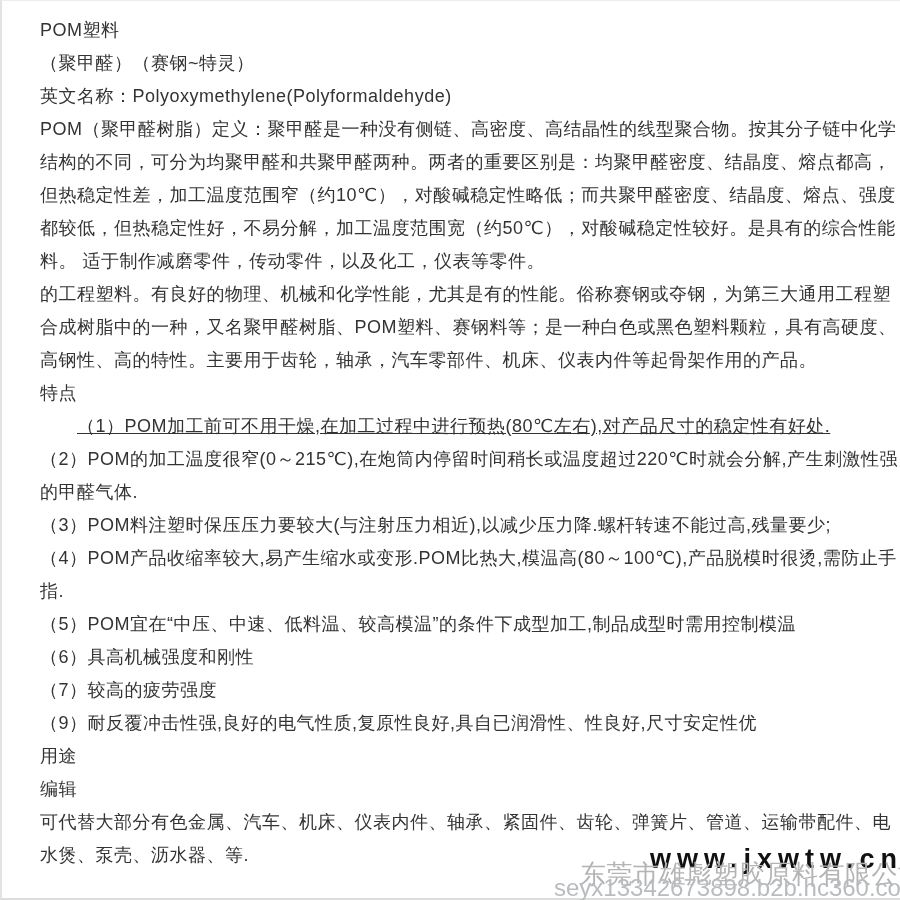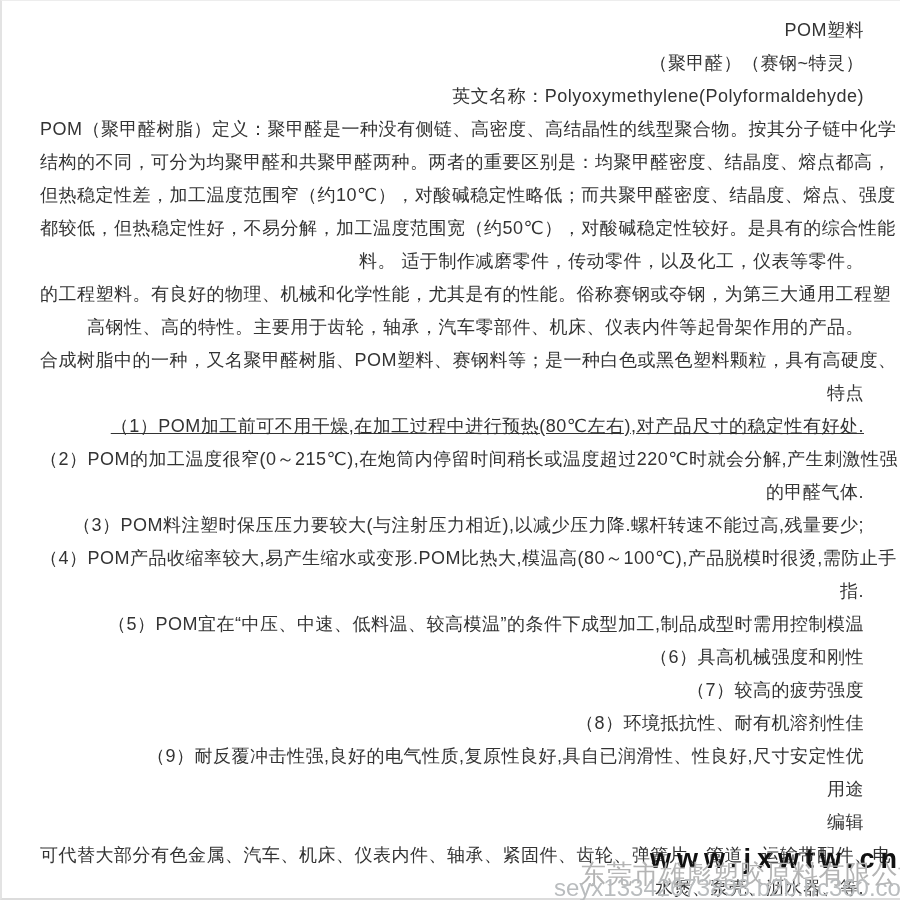--- a/index.html
+++ b/index.html
@@ -24,21 +24,20 @@
     left: 0; top: 0; right: 0;
     padding: 13px 36px 0 38px;
     font-size: 18px;
     line-height: 33px;
     color: #333333;
     letter-spacing: 0.5px;
   }
   .doc .line {
     white-space: pre;
     height: 33px;
-    text-align: right;
   }
   .doc .line.indent {
     padding-left: 37px;
     text-decoration: underline;
   }
   .wm-url {
     position: absolute;
     left: 648px; top: 843px;
     font-size: 27px;
     font-weight: bold;
@@ -69,33 +68,32 @@
   <div class="doc">
       <div class="line">POM塑料</div>
       <div class="line">（聚甲醛）（赛钢~特灵）</div>
       <div class="line">英文名称：Polyoxymethylene(Polyformaldehyde)</div>
       <div class="line">POM（聚甲醛树脂）定义：聚甲醛是一种没有侧链、高密度、高结晶性的线型聚合物。按其分子链中化学</div>
       <div class="line">结构的不同，可分为均聚甲醛和共聚甲醛两种。两者的重要区别是：均聚甲醛密度、结晶度、熔点都高，</div>
       <div class="line">但热稳定性差，加工温度范围窄（约10℃），对酸碱稳定性略低；而共聚甲醛密度、结晶度、熔点、强度</div>
       <div class="line">都较低，但热稳定性好，不易分解，加工温度范围宽（约50℃），对酸碱稳定性较好。是具有的综合性能</div>
       <div class="line">料。 适于制作减磨零件，传动零件，以及化工，仪表等零件。</div>
       <div class="line">的工程塑料。有良好的物理、机械和化学性能，尤其是有的性能。俗称赛钢或夺钢，为第三大通用工程塑</div>
+      <div class="line">合成树脂中的一种，又名聚甲醛树脂、POM塑料、赛钢料等；是一种白色或黑色塑料颗粒，具有高硬度、</div>
       <div class="line">高钢性、高的特性。主要用于齿轮，轴承，汽车零部件、机床、仪表内件等起骨架作用的产品。</div>
-      <div class="line">合成树脂中的一种，又名聚甲醛树脂、POM塑料、赛钢料等；是一种白色或黑色塑料颗粒，具有高硬度、</div>
       <div class="line">特点</div>
       <div class="line indent">（1）POM加工前可不用干燥,在加工过程中进行预热(80℃左右),对产品尺寸的稳定性有好处.</div>
       <div class="line">（2）POM的加工温度很窄(0～215℃),在炮筒内停留时间稍长或温度超过220℃时就会分解,产生刺激性强</div>
       <div class="line">的甲醛气体.</div>
       <div class="line">（3）POM料注塑时保压压力要较大(与注射压力相近),以减少压力降.螺杆转速不能过高,残量要少;</div>
       <div class="line">（4）POM产品收缩率较大,易产生缩水或变形.POM比热大,模温高(80～100℃),产品脱模时很烫,需防止手</div>
       <div class="line">指.</div>
       <div class="line">（5）POM宜在“中压、中速、低料温、较高模温”的条件下成型加工,制品成型时需用控制模温</div>
       <div class="line">（6）具高机械强度和刚性</div>
       <div class="line">（7）较高的疲劳强度</div>
-      <div class="line">（8）环境抵抗性、耐有机溶剂性佳</div>
       <div class="line">（9）耐反覆冲击性强,良好的电气性质,复原性良好,具自已润滑性、性良好,尺寸安定性优</div>
       <div class="line">用途</div>
       <div class="line">编辑</div>
       <div class="line">可代替大部分有色金属、汽车、机床、仪表内件、轴承、紧固件、齿轮、弹簧片、管道、运输带配件、电</div>
       <div class="line">水煲、泵壳、沥水器、等.</div>
     </div>
   <div class="wm-url">www.jxwtw.cn</div>
   <div class="wm-company">东莞市雄彪塑胶原料有限公司</div>
   <div class="wm-contact">seyx13342673898.b2b.hc360.com</div>
 </div>

